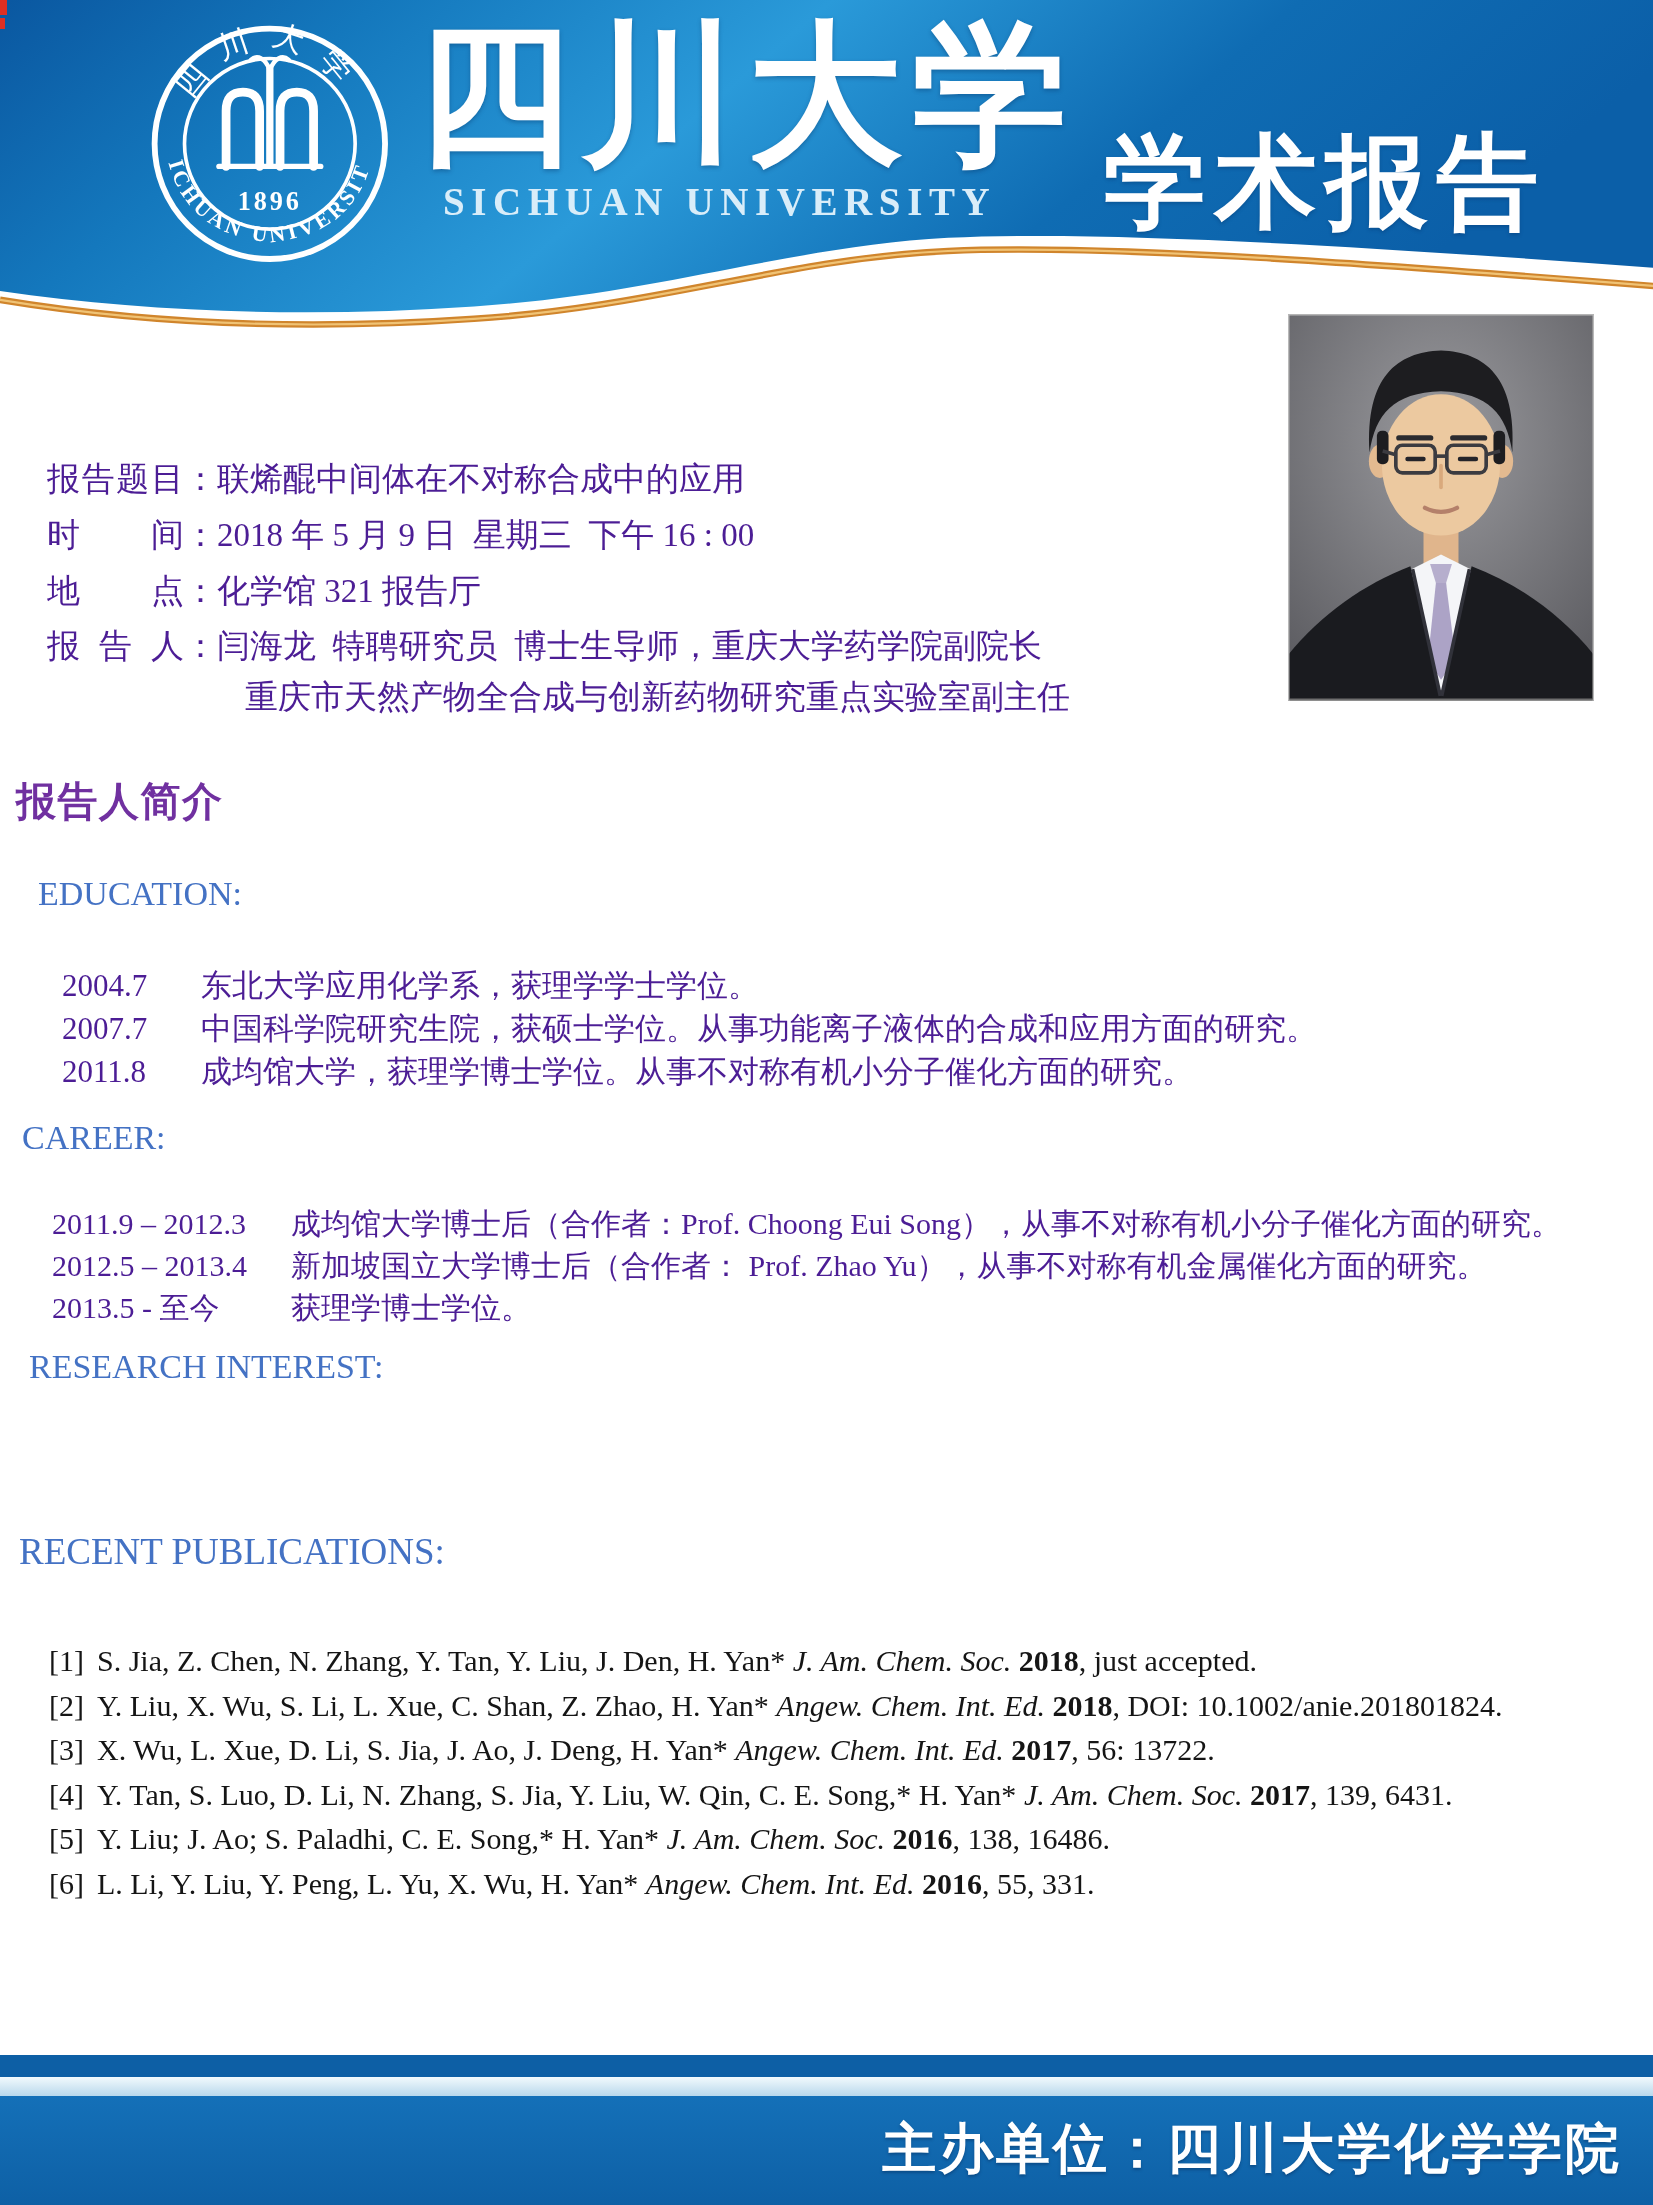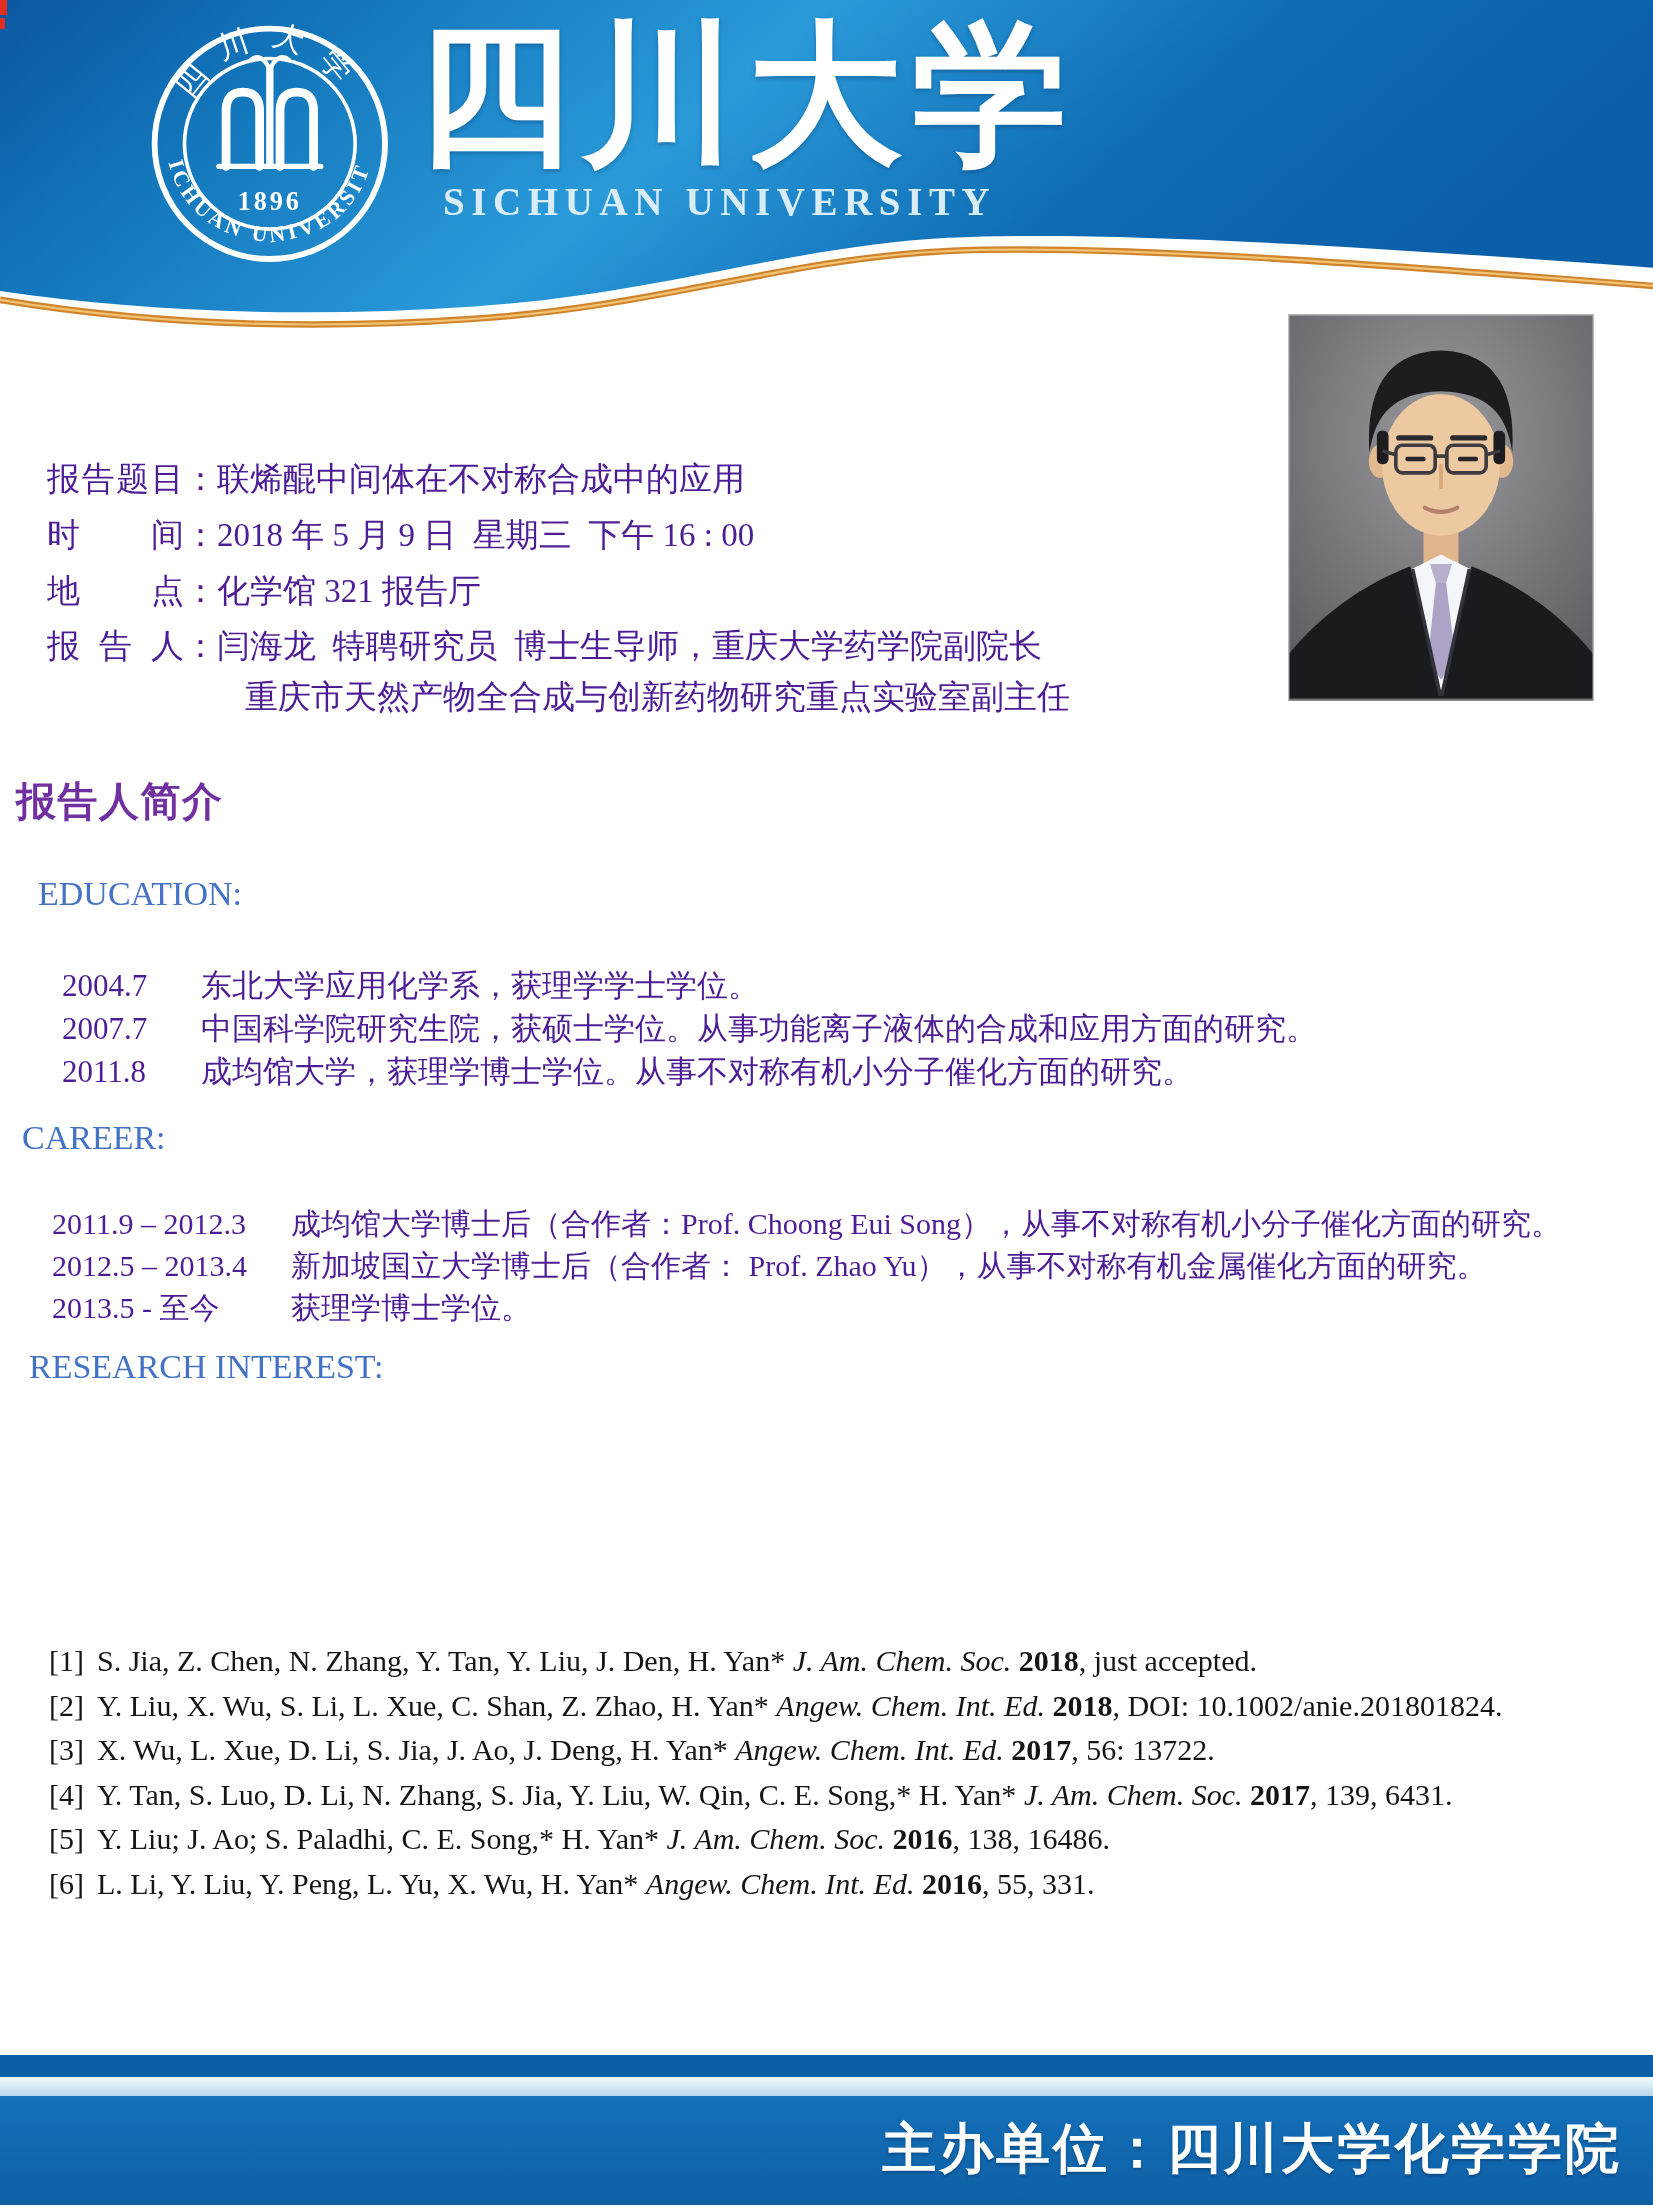--- a/index.html
+++ b/index.html
@@ -119,20 +119,21 @@
       </g>
       <text x="167" y="258" text-anchor="middle" font-size="36" font-weight="bold" fill="#ffffff" letter-spacing="4" font-family="Liberation Serif, DejaVu Serif, serif">1896</text>
     </g>
   </svg>
 
   <div class="abs red-mark1"></div>
   <div class="abs red-mark2"></div>
 
   <div class="abs cn-cal">四川大学</div>
   <div class="abs univ-en">SICHUAN UNIVERSITY</div>
+  <div class="abs banner-title">学术报告</div>
 
   <svg class="abs photo" width="306" height="387" viewBox="0 0 420 531">
     <defs>
       <radialGradient id="phBg" cx="50%" cy="32%" r="85%">
         <stop offset="0" stop-color="#9a9a9e"></stop>
         <stop offset="1" stop-color="#55555a"></stop>
       </radialGradient>
     </defs>
     <rect x="0" y="0" width="420" height="531" fill="url(#phBg)"></rect>
 
@@ -208,20 +209,21 @@
       <div class="abs row career">
     <span class="date">2012.5 – 2013.4</span><span class="txt">新加坡国立大学博士后（合作者： Prof. Zhao Yu），从事不对称有机金属催化方面的研究。</span>
   </div>
       <div class="abs row career">
     <span class="date">2013.5 - 至今</span><span class="txt">获理学博士学位。</span>
   </div>
     </div>
 
   <div class="abs sec-h research">RESEARCH INTEREST:</div>
 
+  <div class="abs sec-h pubs">RECENT PUBLICATIONS:</div>
   <div id="pub-rows">
       <div class="abs pub-row">
     <span class="pub-no">[1]</span><span class="pub-body"><span>S. Jia, Z. Chen, N. Zhang, Y. Tan, Y. Liu, J. Den, H. Yan* </span><i>J. Am. Chem. Soc.</i><span> </span><b>2018</b><span>, just accepted.</span></span>
   </div>
       <div class="abs pub-row">
     <span class="pub-no">[2]</span><span class="pub-body"><span>Y. Liu, X. Wu, S. Li, L. Xue, C. Shan, Z. Zhao, H. Yan* </span><i>Angew. Chem. Int. Ed.</i><span> </span><b>2018</b><span>, DOI: 10.1002/anie.201801824.</span></span>
   </div>
       <div class="abs pub-row">
     <span class="pub-no">[3]</span><span class="pub-body"><span>X. Wu, L. Xue, D. Li, S. Jia, J. Ao, J. Deng, H. Yan* </span><i>Angew. Chem. Int. Ed.</i><span> </span><b>2017</b><span>, 56: 13722.</span></span>
   </div>

